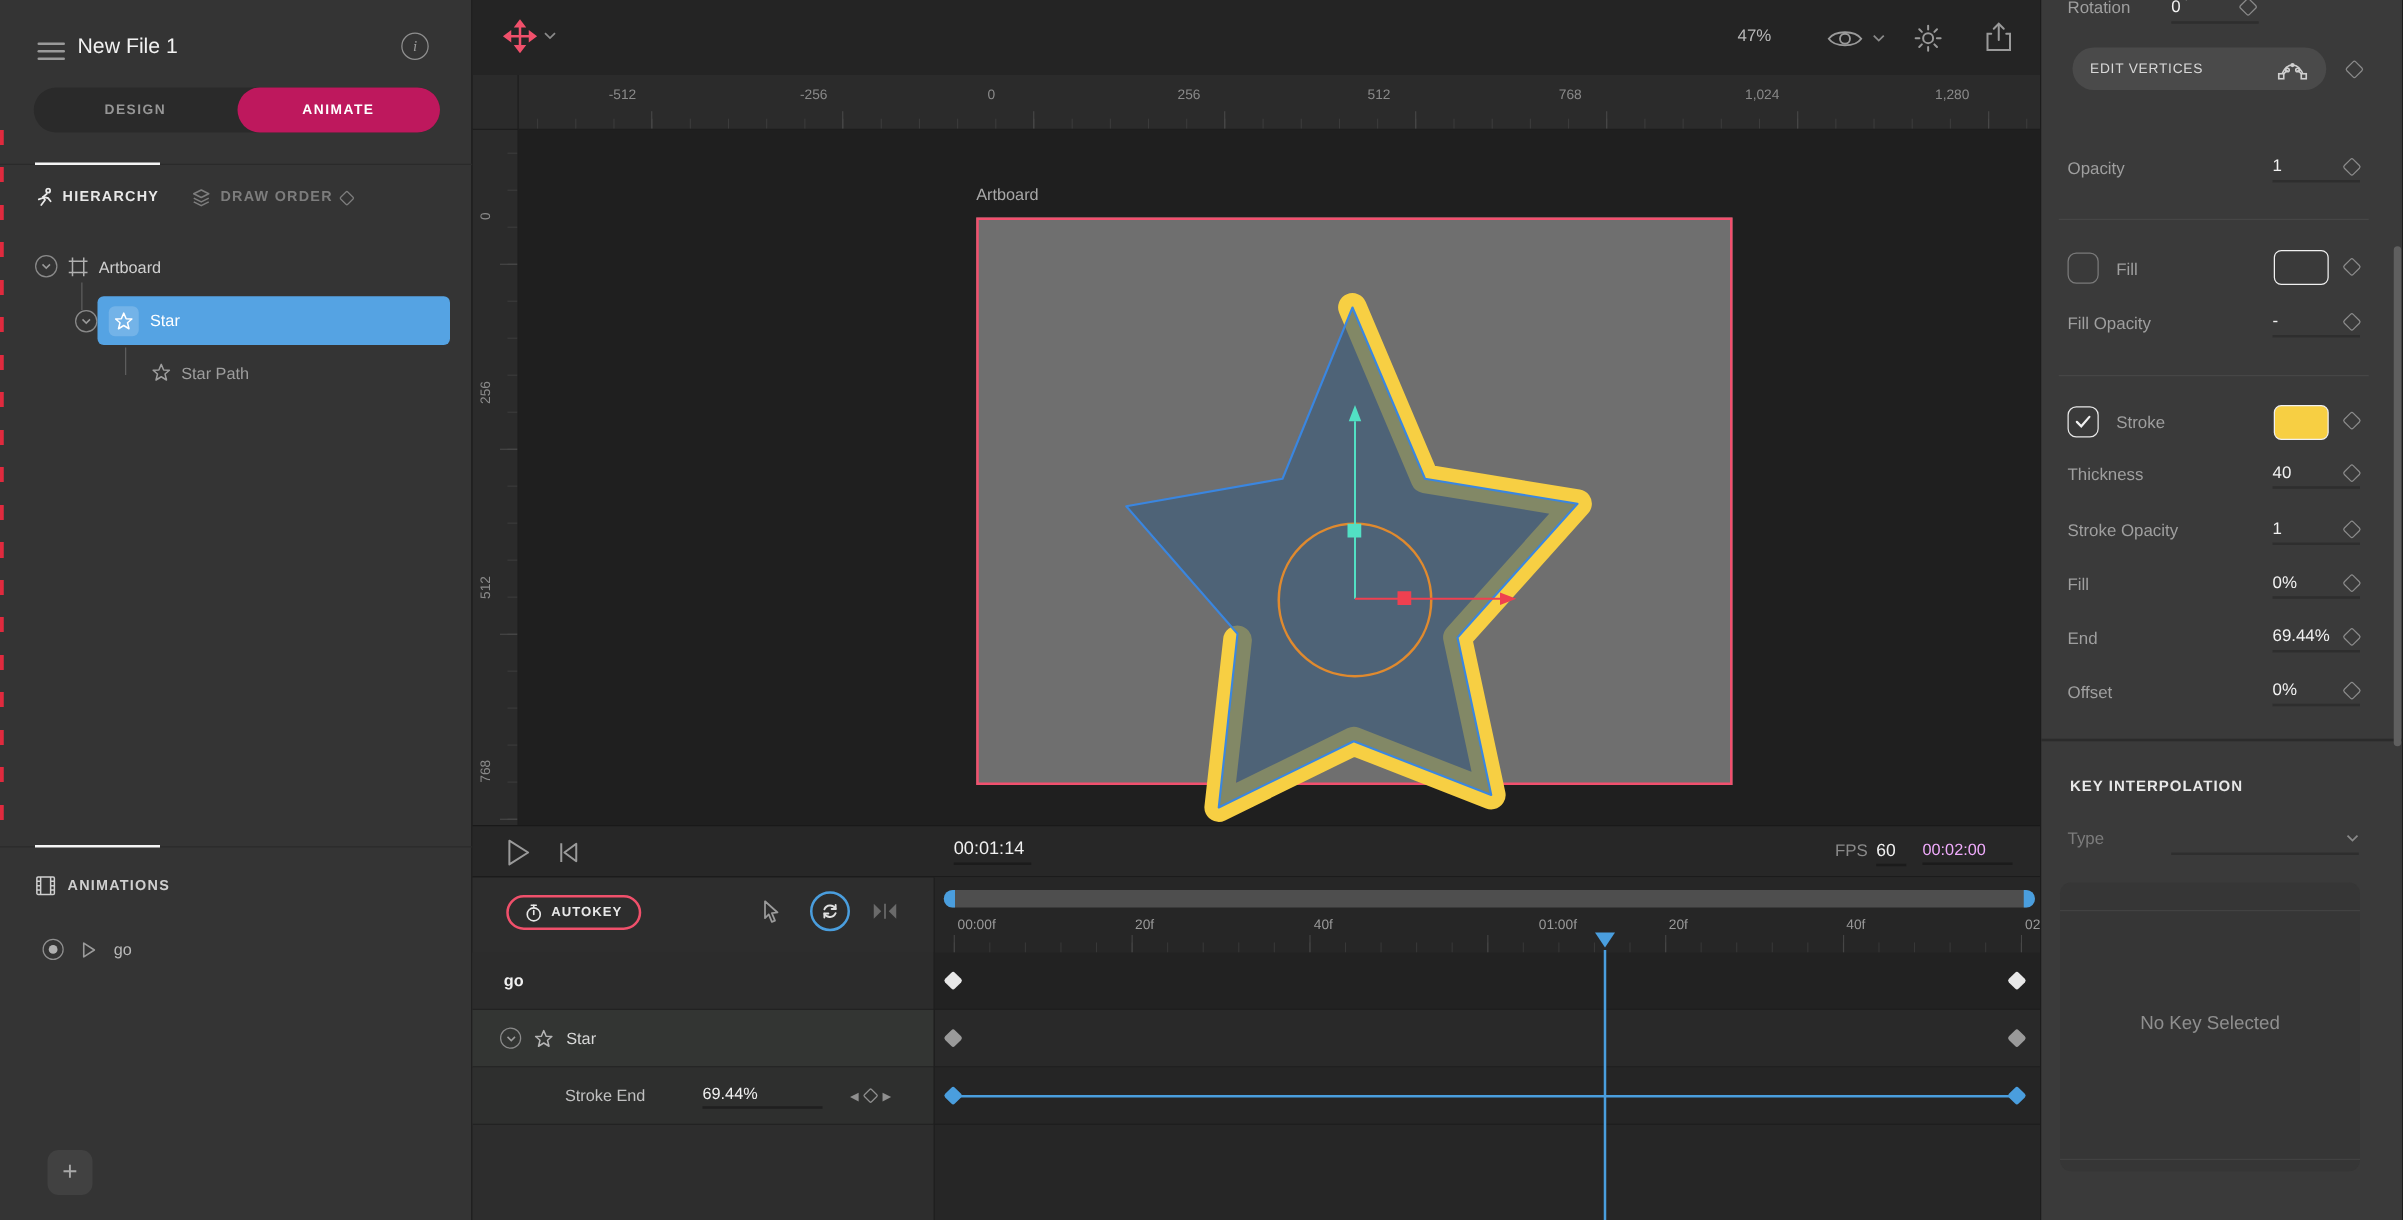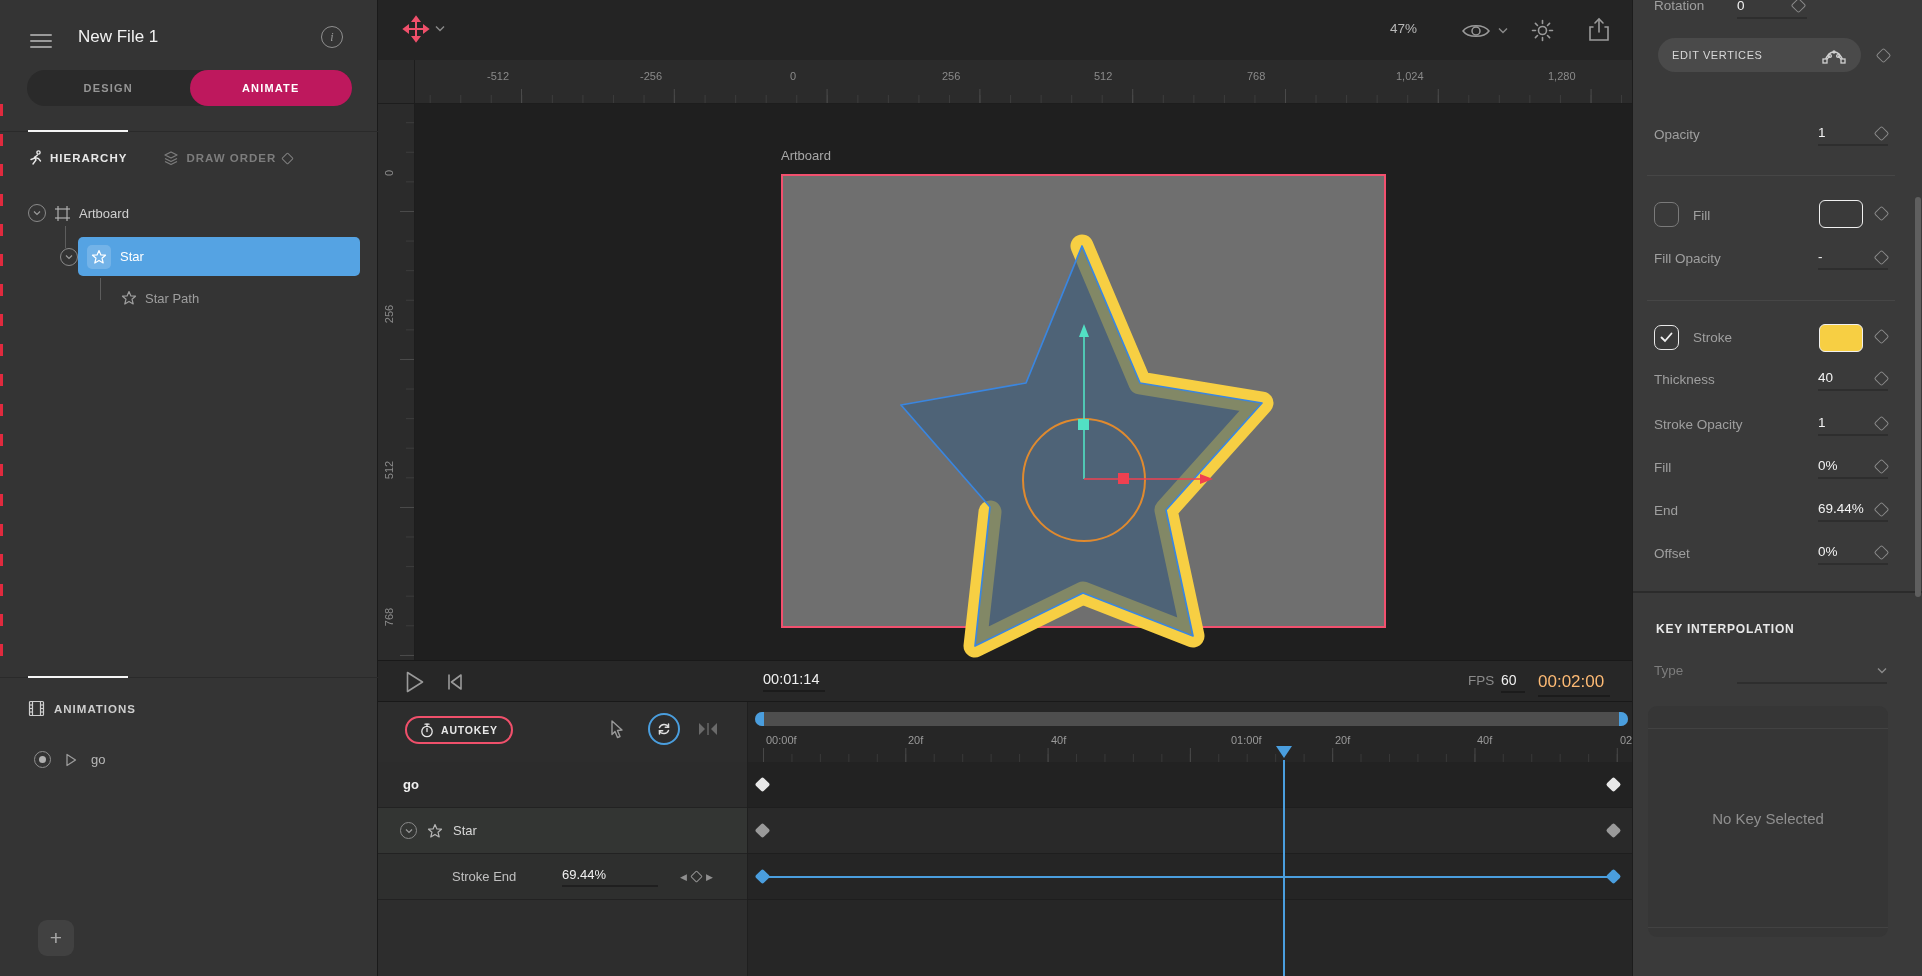--- a/index.html
+++ b/index.html
@@ -6,28 +6,28 @@
   html,body { background:#151515; }
   body { font-family:"Liberation Sans", sans-serif; }
   .app { position:relative; width:1922px; height:976px; background:#1d1d1d; overflow:hidden; color:#ddd; }
   .abs { position:absolute; }
 
   
   .left-panel { position:absolute; left:0; top:0; width:378px; height:976px; background:#343434; border-right:1px solid #1a1a1a; }
   .rec-edge { position:absolute; left:0; top:104px; width:3px; height:552px;
     background:repeating-linear-gradient(180deg,#e02a3e 0 12px,transparent 12px 30px); }
   .hamburger span{ display:block; width:22px; height:2px; background:#9a9a9a; margin:4px 0; border-radius:1px;}
-  .title { position:absolute; left:78px; top:27px; font-size:17px; color:#f2f2f2; }
+  .title { position:absolute; left:62px; top:27px; font-size:17px; color:#f2f2f2; }
   .info-icon { position:absolute; left:321px; top:26px; width:22px; height:22px; border:1.5px solid #8f8f8f; border-radius:50%; color:#9a9a9a; font-size:12px; display:flex; align-items:center; justify-content:center; font-family:"Liberation Serif",serif; font-style:italic;}
   .mode-tabs { position:absolute; left:27px; top:70px; width:325px; height:36px; background:#2a2a2a; border-radius:18px; display:flex; }
   .mode-tab { flex:1; display:flex; align-items:center; justify-content:center; font-size:11px; font-weight:bold; letter-spacing:1.2px; color:#969696; border-radius:18px; cursor:default;}
   .mode-tab.active { background:#be185d; color:#ffffff; }
   .divline { position:absolute; left:0; width:378px; height:1px; background:#2a2a2a; }
   .divline .wseg { position:absolute; left:28px; top:-1px; width:100px; height:2px; background:#f5f5f5; }
-  .panel-tabs { position:absolute; left:28px; top:150px; display:flex; gap:36px; }
+  .panel-tabs { position:absolute; left:28px; top:150px; display:flex; gap:26px; }
   .ptab { display:flex; align-items:center; gap:7px; font-size:11.5px; font-weight:bold; letter-spacing:1px; }
   .ptab.active { color:#e8e8e8; }
   .ptab.dim { color:#7d7d7d; }
   .tree-row { position:absolute; display:flex; align-items:center; gap:8px; font-size:13px; color:#d0d0d0;}
   .chev-circle { width:18px; height:18px; border:1px solid #8a8a8a; border-radius:50%; display:flex; align-items:center; justify-content:center; flex:none;}
   .sel-row { position:absolute; left:78px; top:237px; width:282px; height:39px; background:#55a3e3; border-radius:5px; display:flex; align-items:center; gap:9px; padding-left:9px; }
   .sel-icon-bg { width:24px; height:24px; background:rgba(255,255,255,0.18); border-radius:5px; display:flex; align-items:center; justify-content:center;}
   .sel-row .lbl { color:#ffffff; font-size:13px; }
   .connector { position:absolute; width:1px; background:#5d5d5d; }
   .anim-header { position:absolute; left:28px; top:700px; display:flex; align-items:center; gap:9px; font-size:11.5px; font-weight:bold; letter-spacing:1px; color:#cfcfcf; }
@@ -62,21 +62,21 @@
   .ruler-left span { position:absolute; left:5px; font-size:11px; color:#8a8a8a; transform:rotate(-90deg); transform-origin:center; width:40px; text-align:center; margin-left:-14px;}
   .artboard-label { position:absolute; left:403px; top:88px; font-size:13px; color:#a8a8a8; }
   .artboard { position:absolute; left:403px; top:114px; width:605px; height:454px; background:#6f6f6f; border:2px solid #f2506e; }
   .art-svg { position:absolute; left:-2px; top:-2px; overflow:visible; }
 
   
   .playbar { position:absolute; left:378px; top:660px; width:1254px; height:42px; background:#272727; border-top:1px solid #191919; border-bottom:1px solid #191919;}
   .time-main { position:absolute; left:385px; top:10px; font-size:14.5px; color:#f0f0f0; border-bottom:2px solid #1b1b1b; padding:0 4px 3px 0; min-width:62px;}
   .fps-lbl { position:absolute; left:1090px; top:12px; font-size:13.5px; color:#8a8a8a; }
   .fps-val { position:absolute; left:1123px; top:11px; font-size:14px; color:#f0f0f0; border-bottom:2px solid #1b1b1b; padding-bottom:3px; min-width:24px;}
-  .dur-val { position:absolute; left:1160px; top:11px; font-size:17px; color:#fdba74; border-bottom:2px solid #1b1b1b; padding-bottom:3px; min-width:72px;}
+  .dur-val { position:absolute; left:1160px; top:11px; font-size:13px; color:#f0abfc; border-bottom:2px solid #1b1b1b; padding-bottom:3px; min-width:72px;}
 
   
   .timeline { position:absolute; left:378px; top:702px; width:1254px; height:274px; background:#2d2d2d; }
   .tl-keys-bg { position:absolute; left:369px; top:0; width:885px; height:274px; background:#262626; border-left:1px solid #1f1f1f;}
   .autokey { position:absolute; left:27px; top:14px; height:28px; padding:0 13px; border:2px solid #f0506b; border-radius:15px; display:flex; align-items:center; gap:7px; font-size:10.5px; font-weight:bold; letter-spacing:0.8px; color:#e8e8e8; background:transparent;}
   .loop-btn { position:absolute; left:270px; top:11px; width:32px; height:32px; border:2px solid #4a9ede; border-radius:50%; display:flex; align-items:center; justify-content:center; color:#e0e0e0;}
   .scrub { position:absolute; left:377px; top:10px; width:873px; height:14px; background:#4e4e4e; border-radius:7px; }
   .scrub i { position:absolute; top:0; width:9px; height:14px; background:#4a9ede; }
   .scrub i.l { left:0; border-radius:7px 0 0 7px; }
   .scrub i.r { right:0; border-radius:0 7px 7px 0; }

